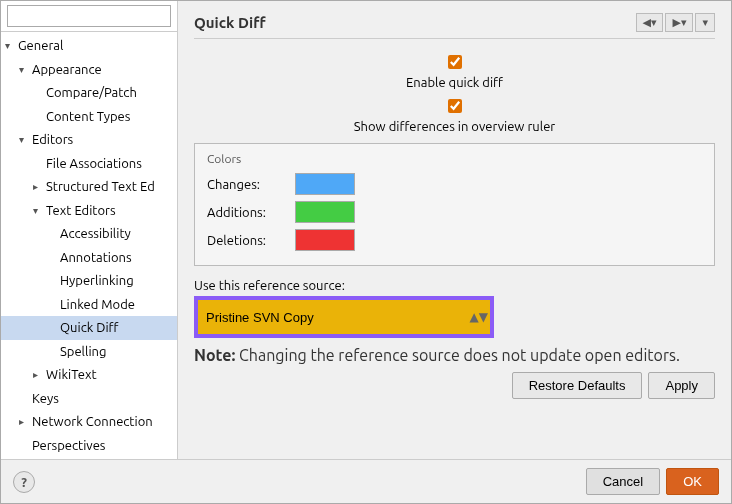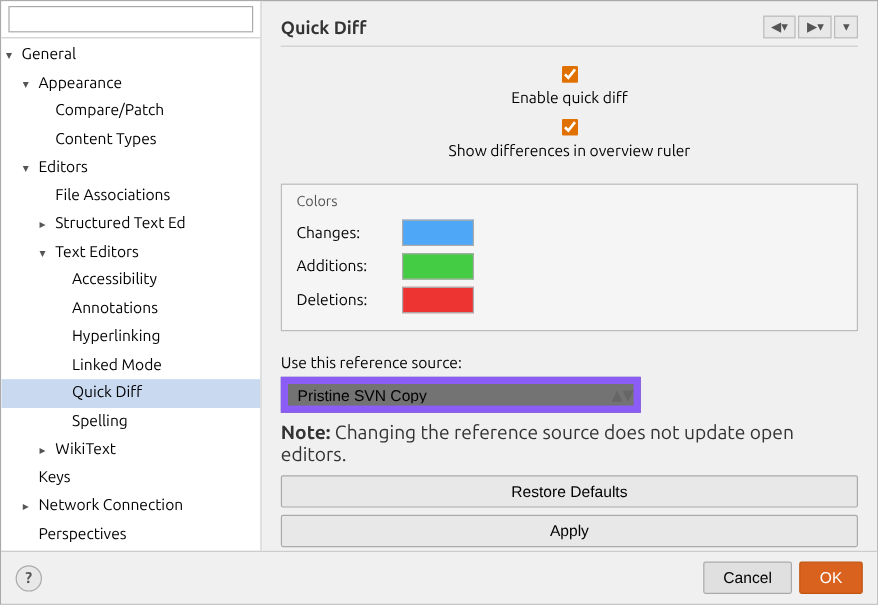--- a/index.html
+++ b/index.html
@@ -22,21 +22,21 @@
     }
 
     .dialog-body {
       display: flex;
       flex: 1;
       overflow: hidden;
     }
 
     
     .sidebar {
-      width: 217px;
+      width: 177px;
       background: #fff;
       border-right: 1px solid #ccc;
       display: flex;
       flex-direction: column;
       overflow: hidden;
     }
 
     .search-box-wrap {
       padding: 4px 6px;
       border-bottom: 1px solid #ccc;
@@ -145,21 +145,21 @@
     .checkbox-row input[type="checkbox"] {
       accent-color: #e07000;
       width: 14px;
       height: 14px;
       cursor: pointer;
     }
 
     .group-box {
       border: 1px solid #bbb;
       padding: 8px 12px;
-      margin: 20px 0;
+      margin: 10px 0;
       background: #f5f5f5;
     }
 
     .group-label {
       font-size: 12px;
       color: #555;
       margin-bottom: 8px;
     }
 
     .color-row {
@@ -195,23 +195,23 @@
       font-size: 13px;
     }
 
     .select-wrap {
       position: relative;
       display: inline-block;
     }
 
     .reference-select {
       width: 300px;
-      height: 30px;
-      border: 6px solid #8b5cf6;
-      background: #737373;
+      height: 42px;
+      border: 4px solid #8b5cf6;
+      background: #eab308;
       padding: 2px 24px 2px 8px;
       font-size: 13px;
       appearance: none;
       cursor: pointer;
       outline: none;
     }
 
     .select-arrow {
       position: absolute;
       right: 6px;
@@ -271,21 +271,20 @@
 
     .btn-cancel { background: #e0e0e0; margin-left: 16px; }
     .btn-ok { background: #d9621e; color: #ffffff; border-color: #c05510; }
 
     .inner-buttons {
       display: flex;
       justify-content: flex-end;
       gap: 6px;
       margin-top: auto;
       padding-top: 8px;
-      flex-direction: column;
     }
   </style>
 </head>
 <body>
 
 <div class="dialog">
   <div class="dialog-body">
 
     <div class="sidebar">
       <div class="search-box-wrap">

